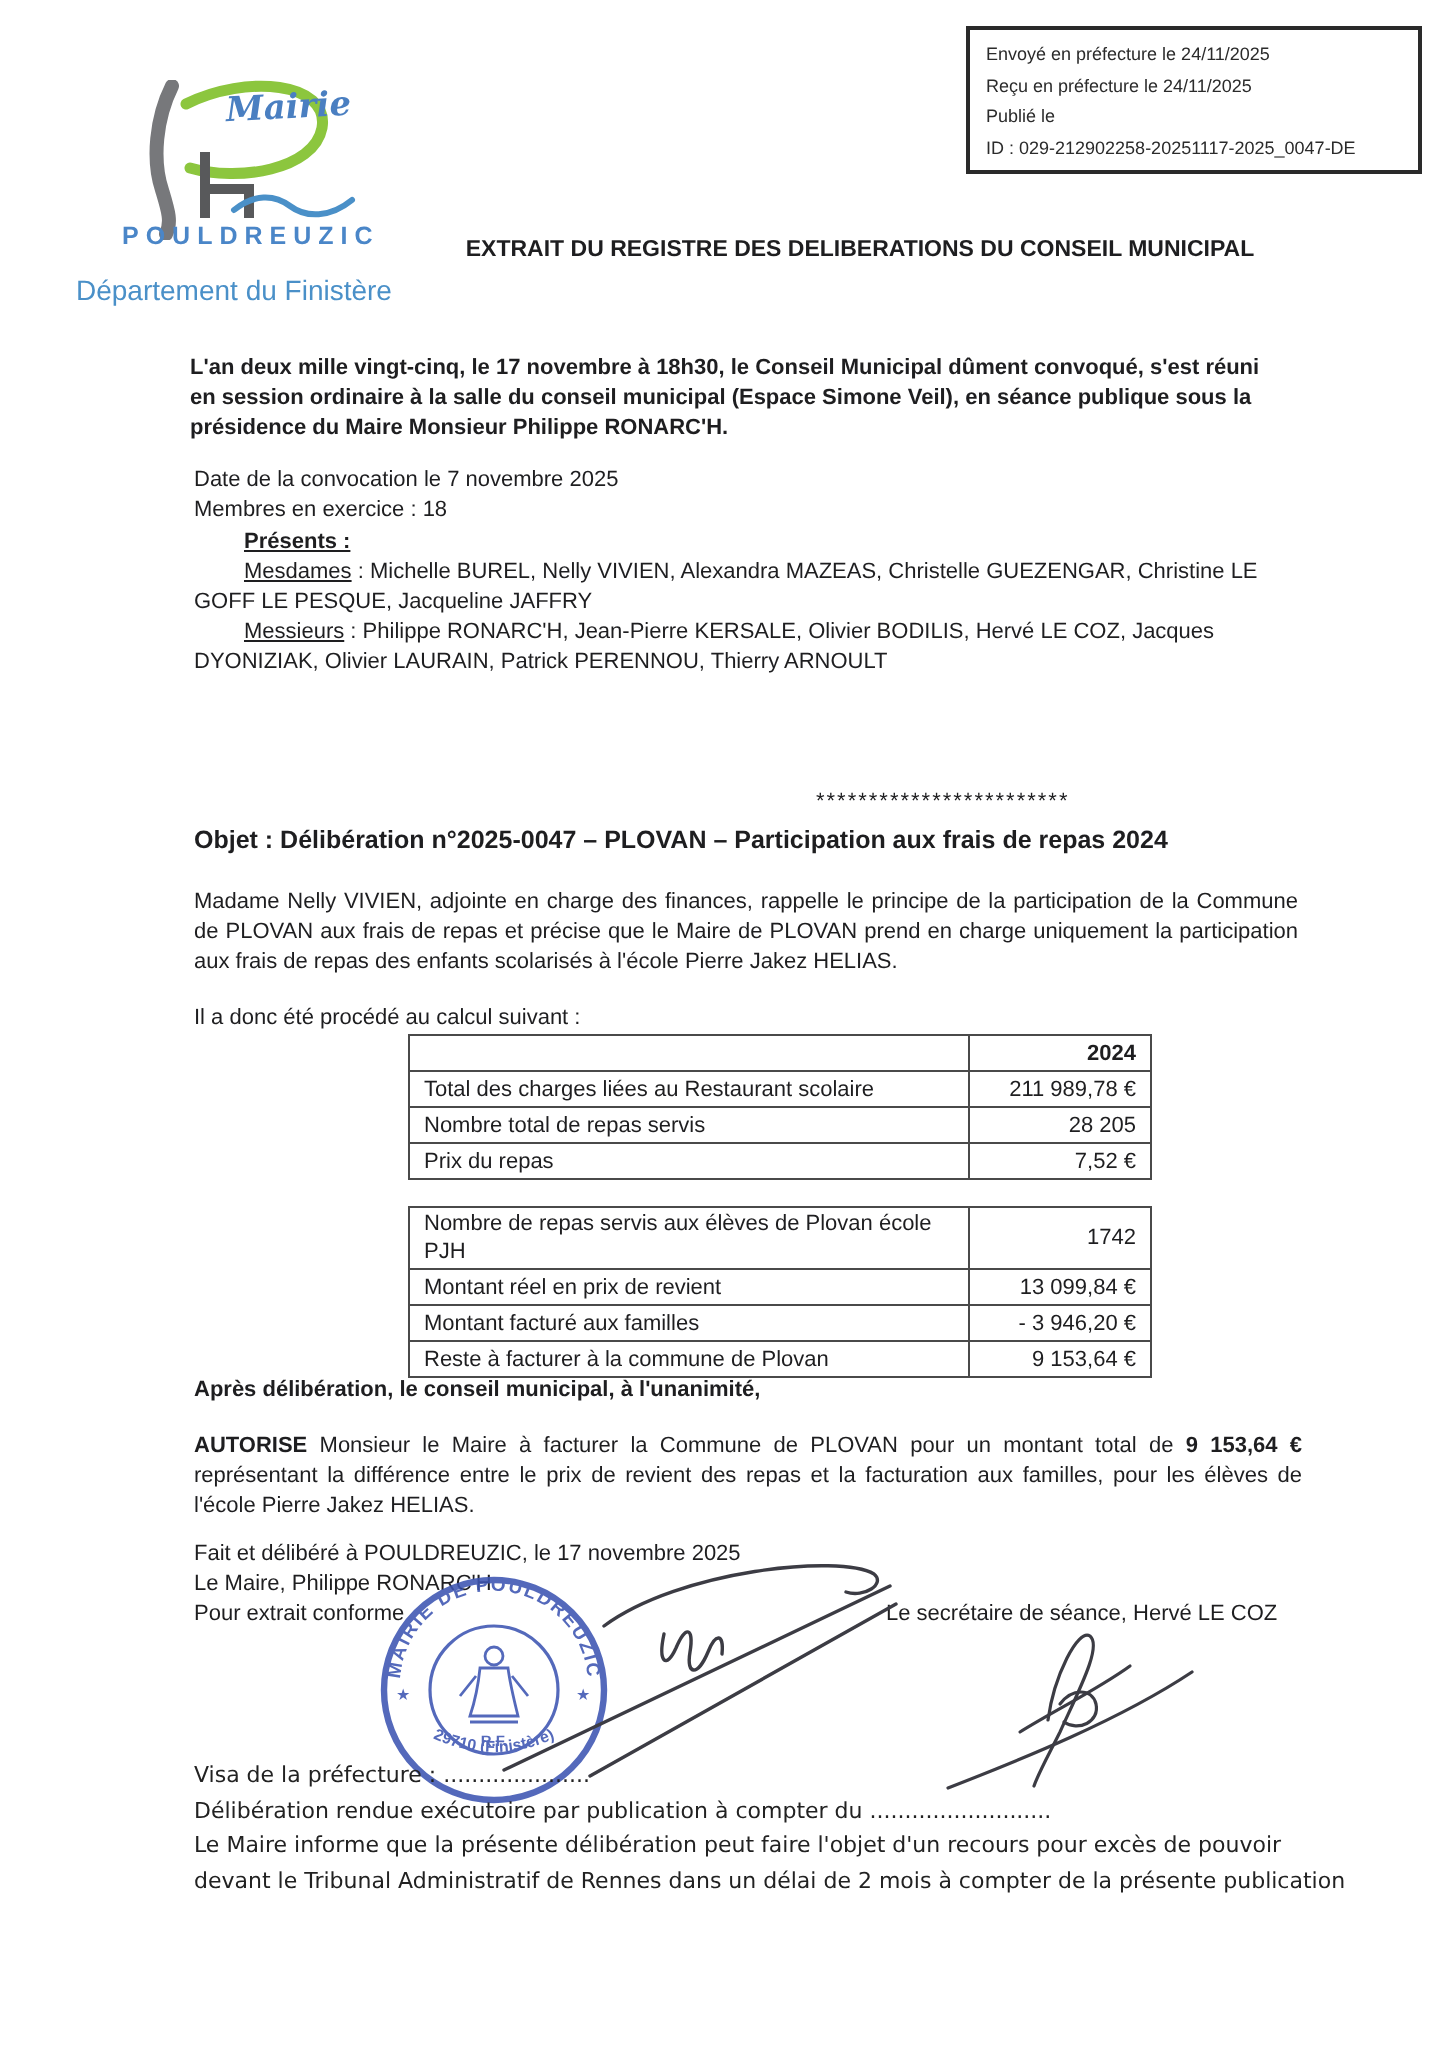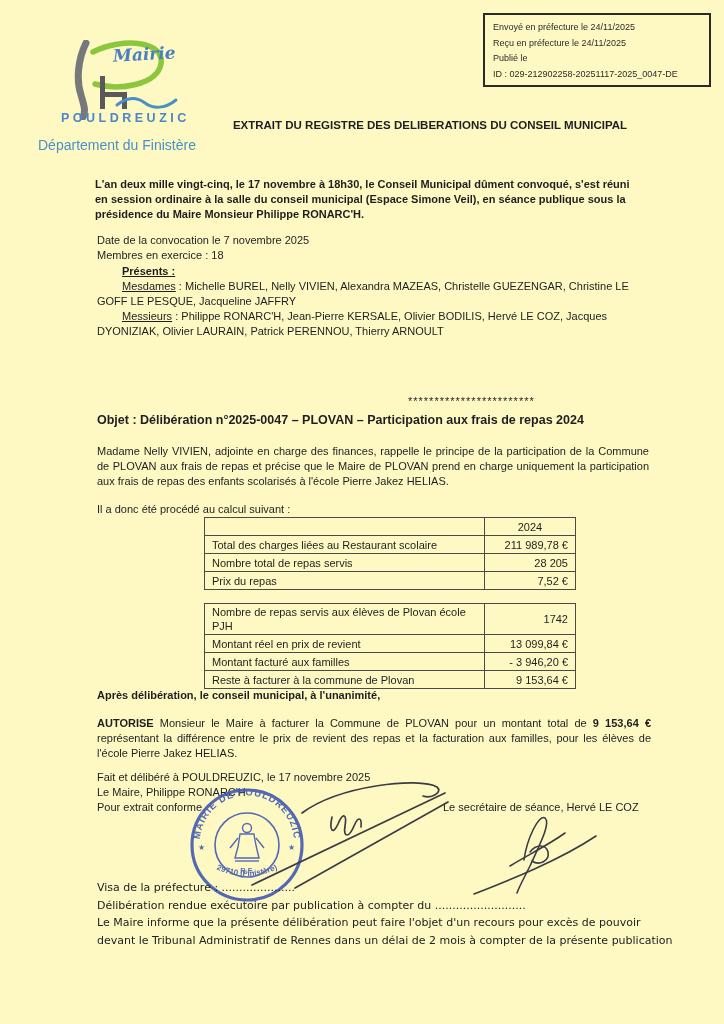--- a/index.html
+++ b/index.html
@@ -1,16 +1,16 @@
 <!DOCTYPE html>
 <html><head>
 <meta charset="utf-8">
 <style>
   html,body{margin:0;padding:0;background:#e8e8e8;}
-  .page{position:relative;width:724px;height:1024px;background:#fef9c3;margin:0 auto;
+  .page{position:relative;width:724px;height:1024px;background:#ffffff;margin:0 auto;
         font-family:"Liberation Sans",sans-serif;color:#1e1e20;overflow:hidden;}
   
   .pref-box{position:absolute;left:483px;top:13px;width:208px;height:60px;
             border:2px solid #2a2a2a;padding:5px 8px;font-size:9px;color:#2b2b2b;}
   .pref-box div{line-height:15.5px;white-space:nowrap;}
   
   .logo{position:absolute;left:55px;top:40px;width:170px;height:90px;}
   .logo-mairie{position:absolute;left:58px;top:4px;font-family:"DejaVu Serif",serif;
                font-style:italic;font-weight:bold;font-size:17px;color:#4a7fc1;transform:rotate(-3deg);}
   .logo-commune{position:absolute;left:6px;top:71px;font-size:12.5px;font-weight:bold;
@@ -22,21 +22,21 @@
   .blk{position:absolute;font-size:11px;line-height:15px;}
   .jst{text-align:justify;}
   .b{font-weight:bold;}
   .u{text-decoration:underline;padding-left:25px;}
   .row-flex{display:flex;justify-content:space-between;flex-direction:column;}
   .mt{margin-top:15px;}
   
   .calc-table{border-collapse:collapse;width:372px;font-size:11px;}
   .calc-table td{border:1.5px solid #4a4a4a;padding:1px 7px;height:15px;line-height:14px;}
   .calc-table td.val{width:76px;text-align:right;white-space:nowrap;}
-  .calc-table td.hdr{text-align:center;font-weight:normal;}
+  .calc-table td.hdr{text-align:right;font-weight:bold;}
   
   .stamp{position:absolute;left:188px;top:786px;width:118px;height:118px;opacity:.88;}
   .sig{position:absolute;}
   .sep-stars{position:absolute;left:408px;top:395px;font-size:11px;letter-spacing:1px;}
   .footer-blk{position:absolute;left:97px;top:879px;width:590px;
               font-family:"DejaVu Sans",sans-serif;font-size:11px;line-height:17.5px;color:#222;}
 </style>
 </head>
 <body>
 

